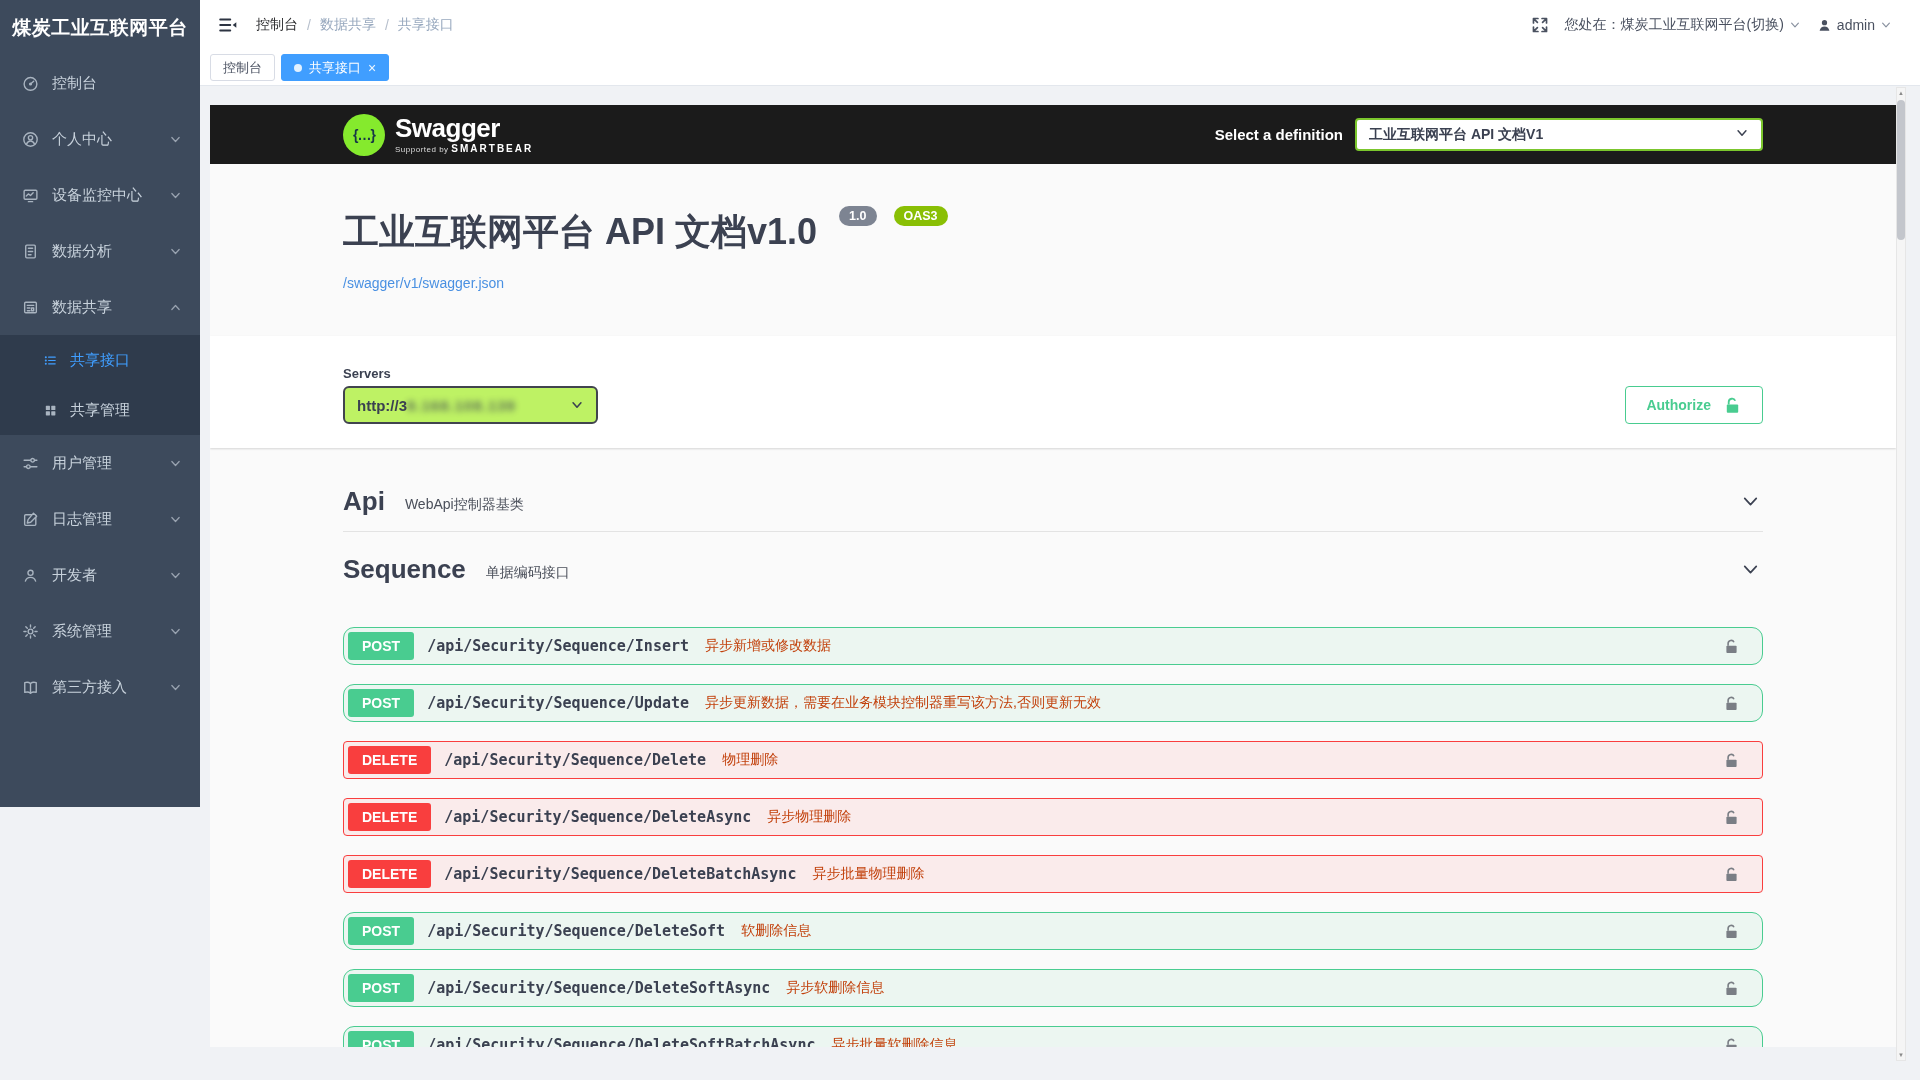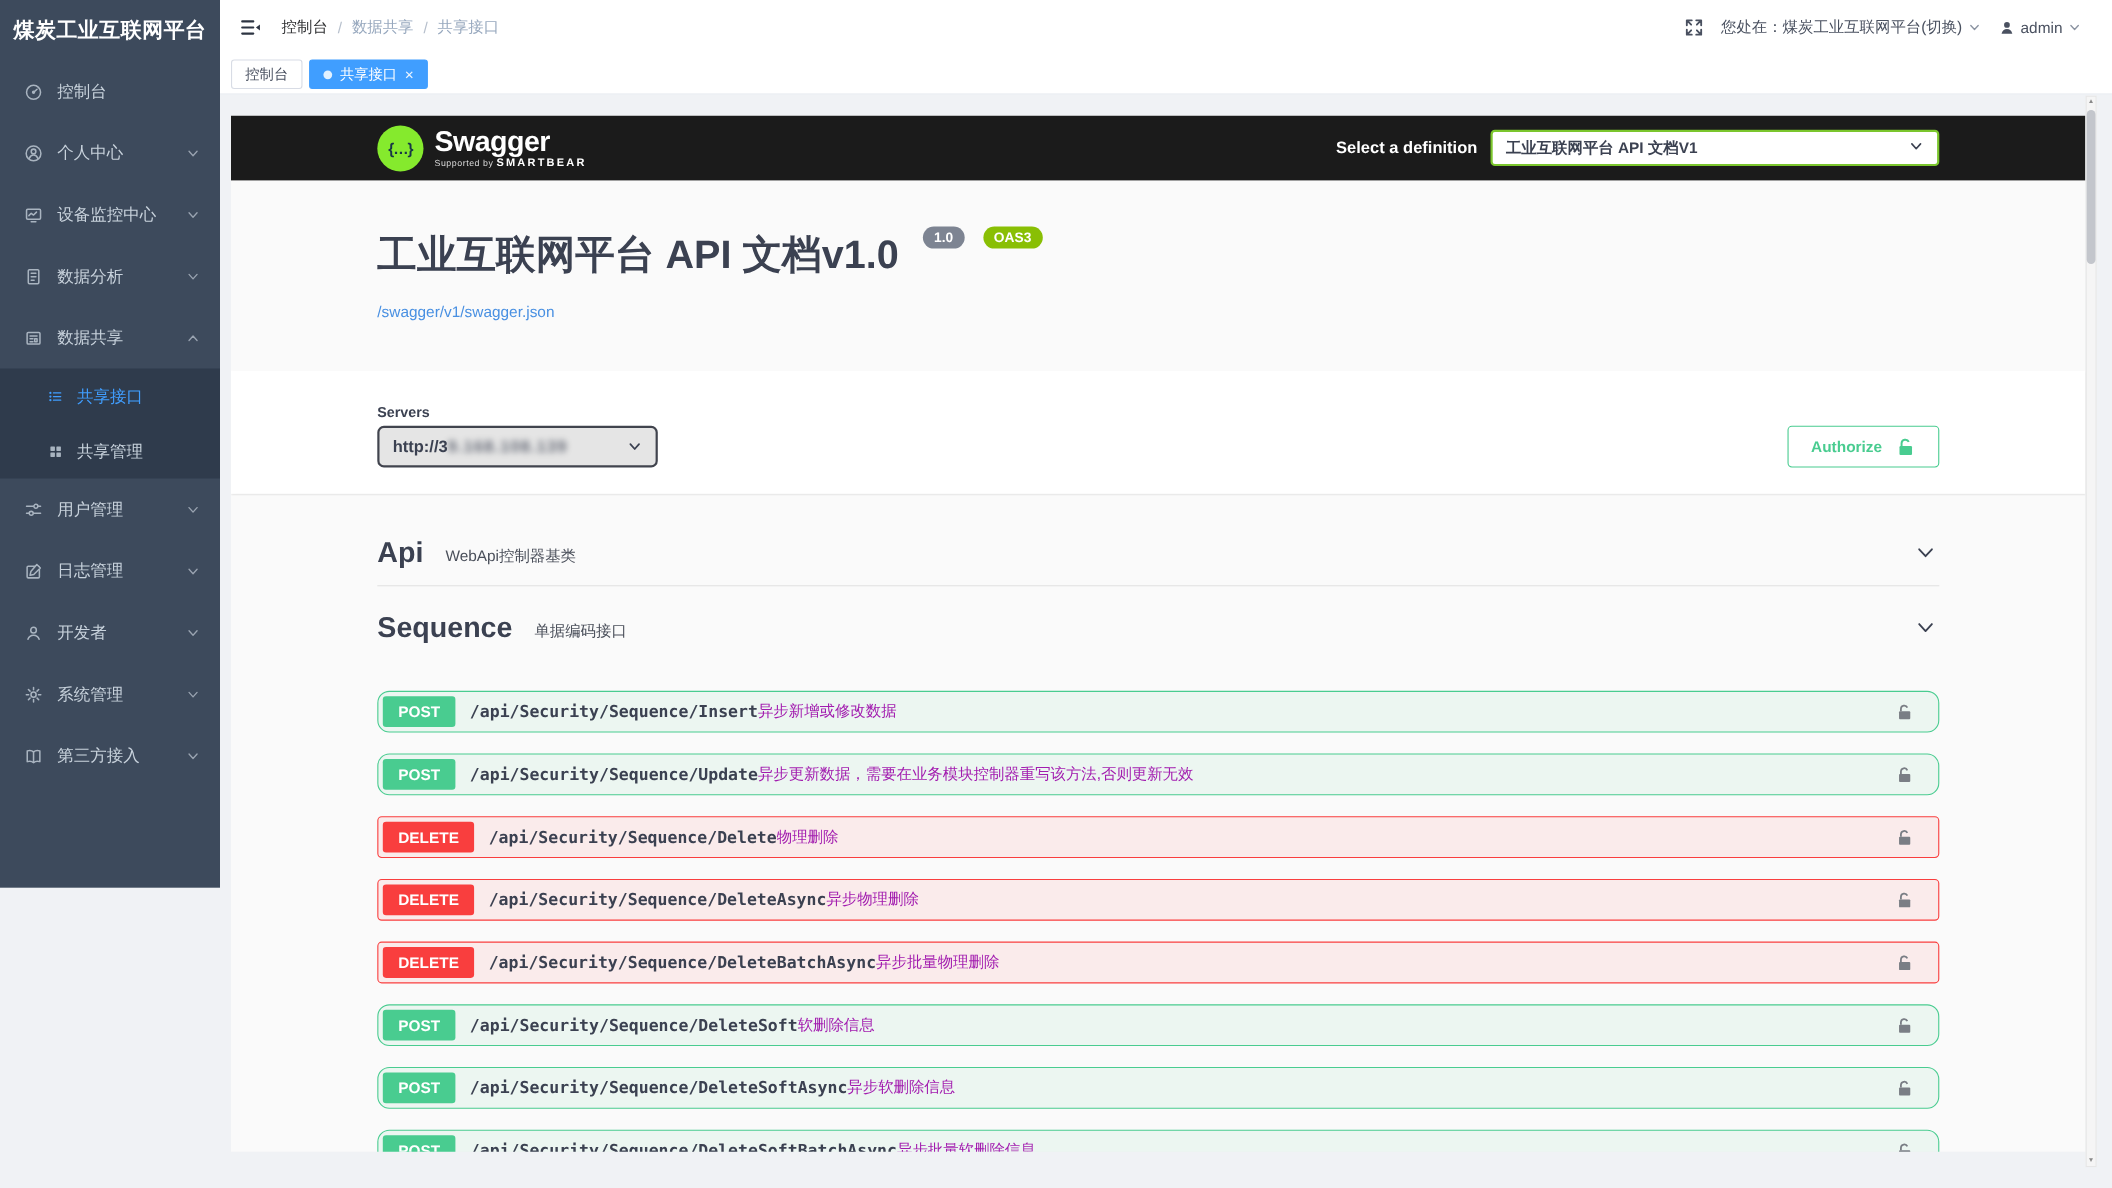--- a/index.html
+++ b/index.html
@@ -59,42 +59,42 @@
   .sw-info { padding:44px 0 44px; }
   .sw-title { font-size:36px; font-weight:700; color:#3b4151; }
   .badge { display:inline-block; font-size:12.5px; font-weight:700; color:#fff; border-radius:50px; padding:3px 10px; vertical-align:top; position:relative; top:-2px; }
   .badge.ver { background:#7d8492; margin-left:12px; }
   .badge.oas { background:#89bf04; margin-left:7px; }
   .sw-link { display:inline-block; margin-top:18px; font-size:14px; color:#4990e2; text-decoration:none; cursor:pointer; }
 
   .sw-scheme { background:#fff; box-shadow:0 1px 2px 0 rgba(0,0,0,0.15); padding:30px 0 24px; }
   .sw-scheme-inner { display:flex; align-items:flex-end; justify-content:space-between; }
   .servers-label { display:block; font-size:13px; font-weight:700; color:#3b4151; margin-bottom:5px; }
-  .servers-select { width:255px; height:38px; border:2px solid #41444e; border-radius:6px; background:#e5e5e5; display:flex; align-items:center; padding:0 12px; font-size:15px; font-weight:700; color:#3b4151; cursor:pointer; }
+  .servers-select { width:255px; height:38px; border:2px solid #41444e; border-radius:6px; background:#bef264; display:flex; align-items:center; padding:0 12px; font-size:15px; font-weight:700; color:#3b4151; cursor:pointer; }
   .url-blur { filter:blur(3px); opacity:.75; letter-spacing:1px; }
   .servers-select .sel-chevron { margin-left:auto; display:inline-flex; }
   .authorize-btn { height:38px; background:transparent; border:1px solid #49cc90; border-radius:4px; color:#49cc90; font-weight:700; font-size:14px; font-family:inherit; display:inline-flex; align-items:center; gap:12px; padding:4px 20px; cursor:pointer; }
   .authorize-btn .lock { display:inline-flex; color:#49cc90; }
 
   .sw-ops { padding-top:26px; }
   .op-section { display:flex; align-items:center; padding:12px 0 14px; cursor:pointer; }
   .op-section.with-border { border-bottom:1px solid #e3e3e3; margin-bottom:10px; }
   .op-section h3 { font-size:26px; font-weight:700; color:#3b4151; }
   .sec-desc { font-size:14px; color:#4a4f5a; margin-left:20px; padding-top:6px; }
   .sec-arrow { margin-left:auto; display:inline-flex; padding-right:2px; }
   .op-section.seq { margin-top:10px; margin-bottom:28px; }
 
   .opblock { height:38px; border-radius:4px; border:1px solid; display:flex; align-items:center; padding:0 22px 0 4px; margin-bottom:19px; cursor:pointer; }
   .opblock.post { background:rgba(73,204,144,0.08); border-color:#49cc90;border-radius:11px; }
   .opblock.delete { background:rgba(249,62,62,0.08); border-color:#f93e3e; }
   .method-badge { min-width:66px; text-align:center; border-radius:3px; color:#fff; font-size:14px; font-weight:700; padding:6px 14px; font-family:"Liberation Sans",sans-serif; }
   .opblock.post .method-badge { background:#49cc90; }
   .opblock.delete .method-badge { background:#f93e3e; }
   .op-path { margin-left:13px; font-family:"DejaVu Sans Mono","Liberation Mono",monospace; font-size:15px; font-weight:700; color:#3b4151; }
-  .op-desc { font-size:14px; color:#a21caf;text-align:right; }
+  .op-desc { margin-left:16px; font-size:14px; color:#c2410c;text-align:right; }
   .op-lock { margin-left:auto; display:inline-flex; color:#7a7e85; cursor:pointer; }
 
   
   .scrollbar { position:absolute; top:1px; bottom:19px; right:14px; width:10px; background:#f5f5f5; border:1px solid #e6e6e6; display:flex; flex-direction:column; align-items:center; }
   .sb-arrow { font-size:6px; color:#8a8a8a; line-height:10px; height:10px; cursor:pointer; }
   .sb-thumb { width:8px; height:140px; background:#c3c6cc; border-radius:4px; margin-top:2px; cursor:grab; }
   .sb-spacer { flex:1; }
 </style>
 </head>
 <body>

